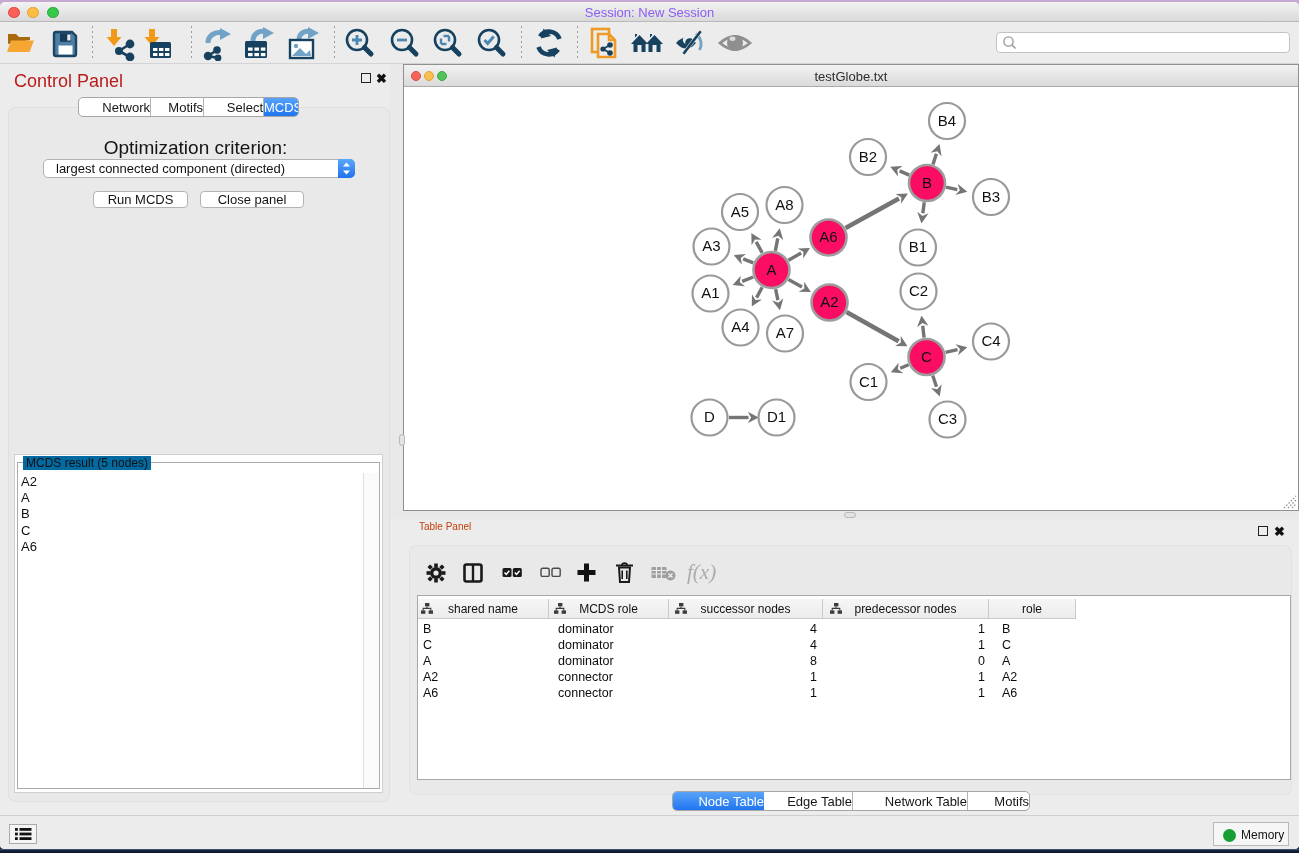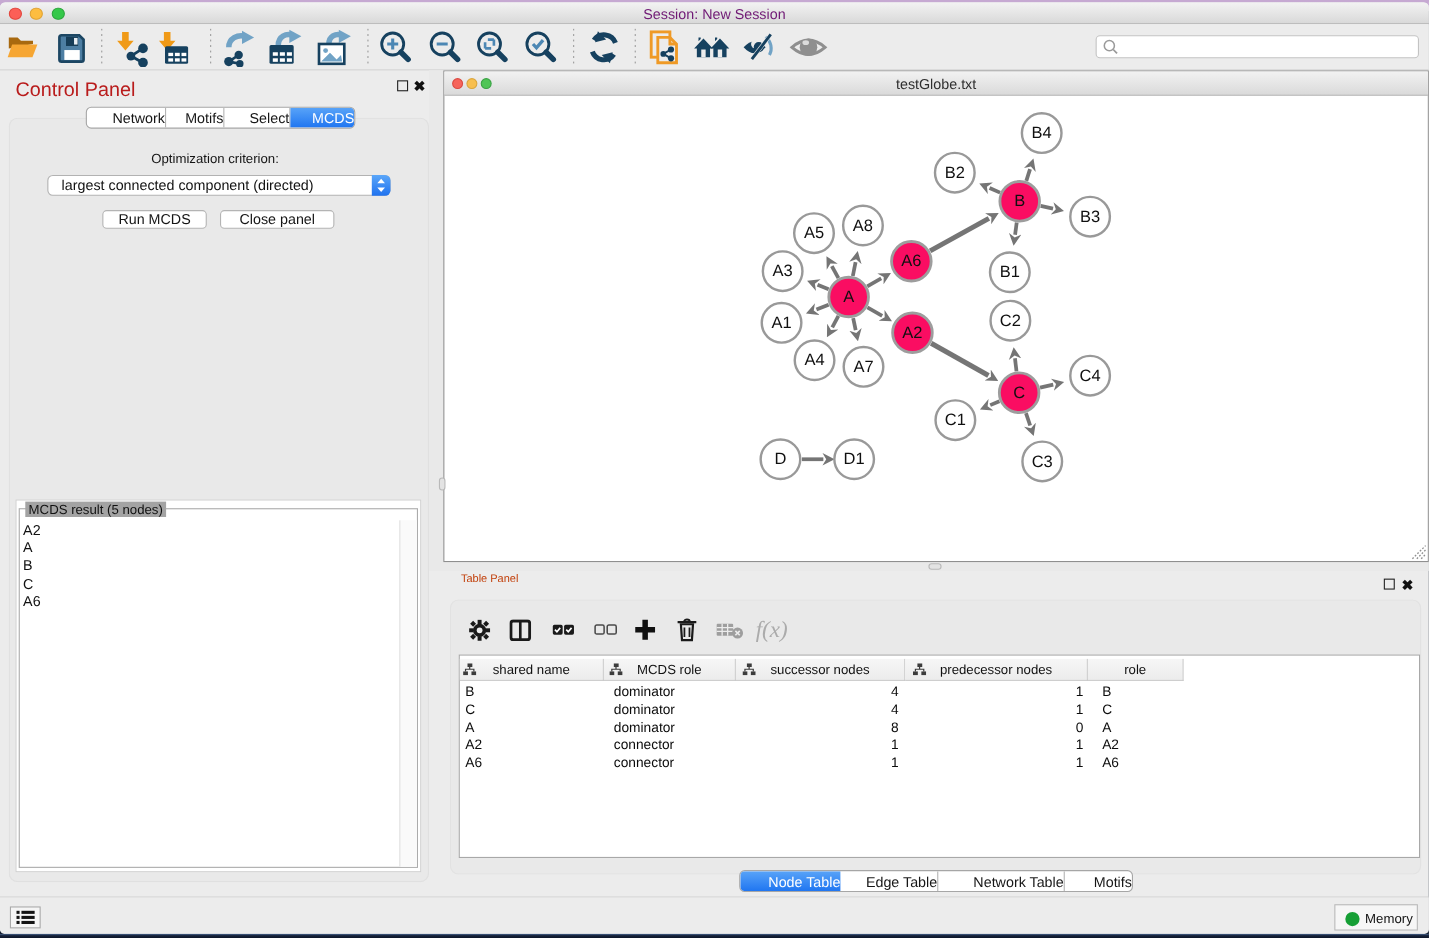--- a/index.html
+++ b/index.html
@@ -1,49 +1,49 @@
 <!DOCTYPE html>
 <html><head><meta charset="utf-8"><style>
 *{margin:0;padding:0;box-sizing:border-box}
 html,body{width:1299px;height:853px;overflow:hidden}
 body{font-family:"Liberation Sans",sans-serif;background:linear-gradient(#c6a9d2 0,#c6a9d2 10px,#101a2c 10px);position:relative}
 .abs{position:absolute}
 #topstrip{left:0;top:0;width:1299px;height:2px;background:#c6a9d2}
 #botstrip{left:0;top:849px;width:1299px;height:4px;background:linear-gradient(#48648e,#16223a 40%,#0c1426)}
 #winbg{left:0;top:2px;width:1299px;height:847px;background:#ececec;border-radius:5px 5px 4px 4px}
 #titlebar{left:0;top:2px;width:1299px;height:20px;background:linear-gradient(#f3f3f3,#d9d9d9);border-radius:5px 5px 0 0;border-bottom:1px solid #b9b9b9}
-#title{left:0;top:5px;width:1299px;text-align:center;font-size:13px;color:#701a75}
+#title{left:0;top:5px;width:1299px;text-align:center;font-size:13px;color:#8b5cf6}
 .tl{width:11.5px;height:11.5px;border-radius:6px;top:6.5px}
 #tlr{left:8px;background:#fc5f57;border:0.5px solid #e2463d}
 #tly{left:27px;background:#fdbd40;border:0.5px solid #e0a334}
 #tlg{left:47px;background:#35c84a;border:0.5px solid #2ca63d}
 #toolbar{left:0;top:22px;width:1299px;height:42px;background:#ececec;border-bottom:1px solid #d4d4d4}
 .tsep{top:26px;width:1px;height:34px;background-image:linear-gradient(#9a9a9a 33%,rgba(0,0,0,0) 0%);background-size:1px 5px}
 .icon{width:36px;height:36px;top:25px}
 .icon svg{width:36px;height:36px}
 #searchbox{left:996px;top:32px;width:294px;height:21px;background:#fff;border:1px solid #c3c3c3;border-radius:4px}
 
 #cp-title{left:14px;top:71px;font-size:18px;color:#b91c1c}
 .maxbtn{width:10px;height:10px;border:1.6px solid #222}
 .closex{font-size:13px;color:#111;font-weight:bold}
 #cp-inset{left:8px;top:107px;width:382px;height:695px;background:#e9e9e9;border-radius:8px;box-shadow:inset 0 0 0 1px #e0e0e0}
 .seg{display:flex;height:20px;border-radius:5px;overflow:hidden;border:1px solid #a6a6a6;background:#fff}
 .seg div{font-size:13px;color:#161616;text-align:right;line-height:19px;border-right:1px solid #b4b4b4}
 .seg div:last-child{border-right:none}
 .seg .on{background:linear-gradient(#58a3f8,#2076f1);color:#fff;border-right:none}
 #cp-tabs{left:78px;top:97px}
-#optlabel{left:8px;top:137px;width:375px;text-align:center;font-size:12px;color:#151515}
+#optlabel{left:8px;top:137px;width:375px;text-align:center;font-size:19px;color:#151515}
 #dd{left:43px;top:159px;width:312px;height:19px;background:#fff;border:1px solid #b2b2b2;border-radius:5px;font-size:13px;color:#111;line-height:17px;padding-left:12px}
 #ddbtn{right:-1px;top:-1px;width:17px;height:19px;border-radius:0 5px 5px 0;background:linear-gradient(#5ba7f9,#1f72ef)}
 .pbtn{height:17px;background:#fff;border:1px solid #b4b4b4;border-radius:4px;font-size:13px;color:#151515;text-align:center;line-height:15px}
 #runbtn{left:93px;top:191px;width:95px}
 #closebtn{left:200px;top:191px;width:104px}
 #mcdsbox{left:14px;top:454px;width:369px;height:339px;background:#fff;border:1px solid #cfcfcf}
 #mcdsfs{left:17px;top:462px;width:363px;height:327px;border:1px solid #ababab}
-#mcdslegend{left:23px;top:456px;background:#a3a3a3;padding:0 3px;font-size:12px;color:#111}
+#mcdslegend{left:23px;top:456px;background:#0369a1;padding:0 3px;font-size:12px;color:#111}
 #mcdslist{left:21px;top:474px;font-size:13px;color:#111;line-height:16.2px}
 #mcdstrack{left:363px;top:473px;width:16px;height:315px;background:#fafafa;border-left:1px solid #e0e0e0}
 
 #deskpane{left:390px;top:64px;width:909px;height:455px;background:#e9e9e9}
 #gwin{left:403px;top:64px;width:896px;height:447px;background:#fff;border:1px solid #8f8f8f}
 #gtitle{left:0;top:0;width:894px;height:22px;background:linear-gradient(#f2f2f2,#dadada);border-bottom:1px solid #ababab}
 #gtitletext{left:0;top:4px;width:894px;text-align:center;font-size:13px;color:#2e2e2e}
 .gl{width:9.5px;height:9.5px;border-radius:5px;top:6px}
 #glr{left:7px;background:#f6655c;border:0.5px solid #db4a41}
 #gly{left:20px;background:#f8bf4f;border:0.5px solid #dba63c}
@@ -213,21 +213,21 @@
   </svg>
 <div class="abs" id="searchbox"></div>
 <div class="abs" id="cp-title">Control Panel</div>
 <div class="abs maxbtn" style="left:361px;top:73px"></div>
 <div class="abs closex" style="left:376px;top:71px">✖</div>
 <div class="abs" id="cp-inset"></div>
 <div class="abs seg" id="cp-tabs">
 <div style="width:72px">Network</div>
 <div style="width:53px">Motifs</div>
 <div style="width:60px">Select</div>
-<div class="on" style="width:58px">MCDS</div>
+<div class="on" style="width:34px">MCDS</div>
 </div>
 <div class="abs" id="optlabel">Optimization criterion:</div>
 <div class="abs" id="dd">largest connected component (directed)
   <div class="abs" id="ddbtn"><svg width="17" height="19" viewBox="0 0 17 19">
   <path d="M5,7.5 L8.5,3.5 L12,7.5 z M5,11.5 L8.5,15.5 L12,11.5 z" fill="#fff"></path>
       </svg></div>
 </div>
 <div class="abs pbtn" id="runbtn">Run MCDS</div>
 <div class="abs pbtn" id="closebtn">Close panel</div>
 <div class="abs" id="mcdsbox"></div>

